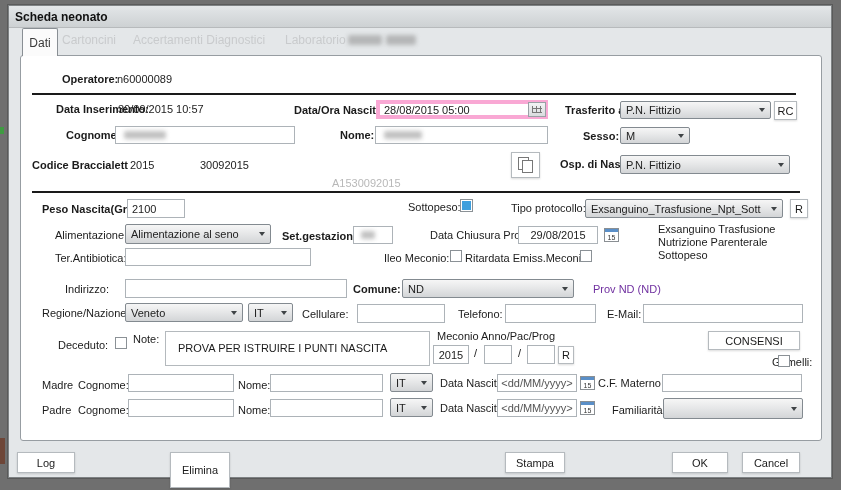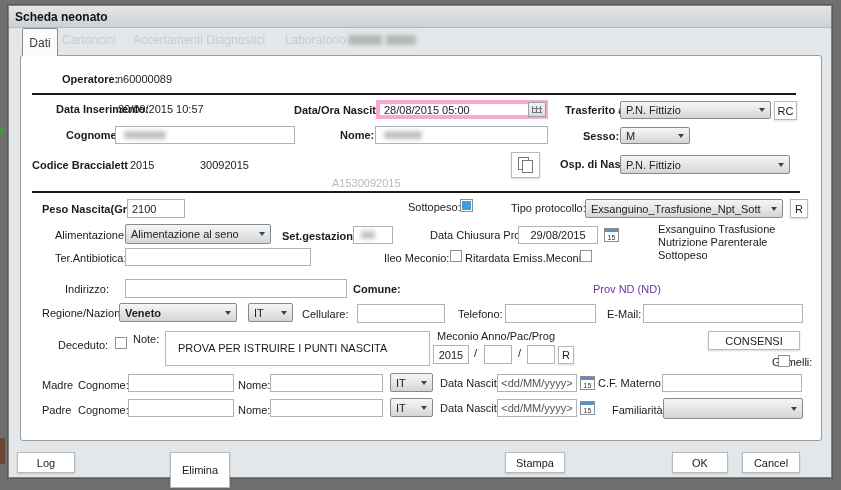--- a/index.html
+++ b/index.html
@@ -150,24 +150,28 @@
   <span class="lbl" style="left:55px;top:252px;">Ter.Antibiotica:</span>
   <div class="inp" style="left:125px;top:248px;width:186px;height:18px;"></div>
   <span class="lbl" style="left:384px;top:252px;">Ileo Meconio:</span>
   <span class="chk" style="left:450px;top:250px;width:12px;height:12px;"></span>
   <span class="lbl" style="left:465px;top:252px;">Ritardata Emiss.Meconio:</span>
   <span class="chk" style="left:580px;top:250px;width:12px;height:12px;"></span>
 
   <span class="lbl" style="left:65px;top:283px;">Indirizzo:</span>
   <div class="inp" style="left:125px;top:279px;width:222px;height:19px;"></div>
   <span class="lbl b" style="left:353px;top:283px;">Comune:</span>
+  <div class="combo" style="left:402px;top:279px;width:172px;height:19px;">
+    <span>ND</span>
+    <span class="arr"></span>
+  </div>
   <span class="lbl purple" style="left:593px;top:283px;">Prov ND (ND)</span>
 
   <span class="lbl" style="left:42px;top:307px;">Regione/Nazione:</span>
-  <div class="combo" style="left:119px;top:303px;width:118px;height:19px;font-weight:bold;">
+  <div class="combo" style="left:125px;top:303px;width:118px;height:19px;">
     <span>Veneto</span>
     <span class="arr"></span>
   </div>
   <div class="combo" style="left:248px;top:303px;width:45px;height:19px;">
     <span>IT</span>
     <span class="arr"></span>
   </div>
   <span class="lbl" style="left:302px;top:308px;">Cellulare:</span>
   <div class="inp" style="left:357px;top:304px;width:88px;height:19px;"></div>
   <span class="lbl" style="left:458px;top:308px;">Telefono:</span>

